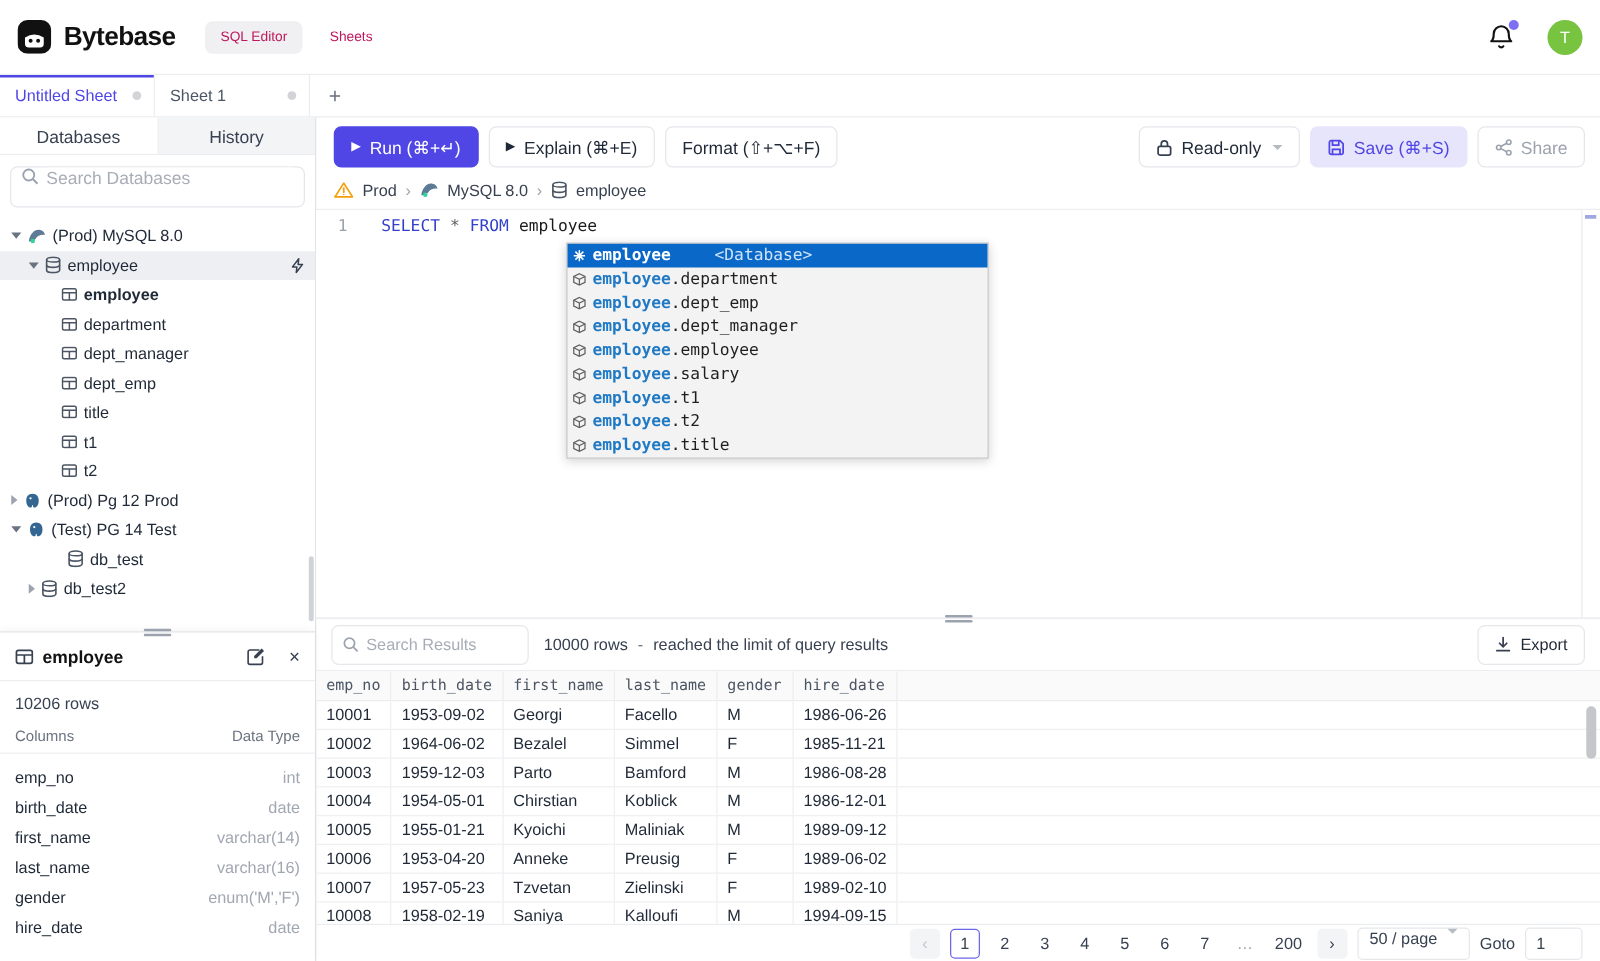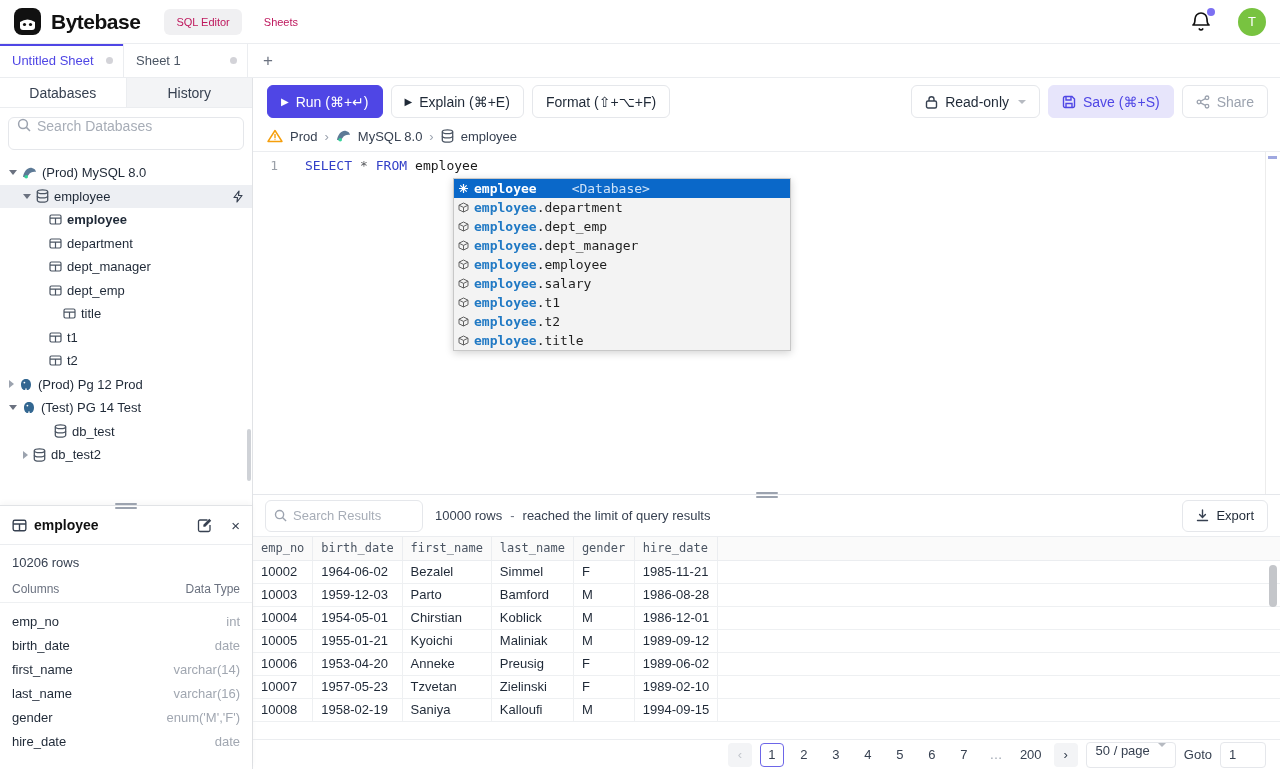--- a/index.html
+++ b/index.html
@@ -1,21 +1,21 @@
 <!DOCTYPE html>
 <html><head>
 <meta charset="utf-8">
 <style>
   *{box-sizing:border-box;margin:0;padding:0}
   html,body{background:#e8e8e8}
   .page{width:1280px;height:769px;display:flex;flex-direction:column;background:#fff;
     font-family:"Liberation Sans",sans-serif;color:#1f2937;overflow:hidden;position:relative}
 
   
-  .hdr{height:44px;flex:none;display:flex;align-items:center;padding:0 14px;border-bottom:1px solid #ebedf0;gap:10px}
+  .hdr{height:60px;flex:none;display:flex;align-items:center;padding:0 14px;border-bottom:1px solid #ebedf0;gap:10px}
   .logo-mark{width:27px;height:27px;flex:none}
   .brand{font-size:21px;font-weight:bold;color:#111;letter-spacing:-.5px;margin-right:14px}
   .nav-pill{font-size:11px;padding:7px 12px;border-radius:6px;color:#be185d;cursor:pointer}
   .nav-pill.active{background:#f0f0f2;font-weight:500}
   .hdr-spacer{flex:1}
   .bell-wrap{position:relative;width:24px;height:24px;margin-right:14px}
   .bell-dot{position:absolute;top:-2px;right:-1px;width:8px;height:8px;border-radius:50%;background:#7c70f2}
   .avatar{width:28px;height:28px;border-radius:50%;background:#78c340;color:#fff;font-size:13px;
     display:flex;align-items:center;justify-content:center;font-weight:500}
 
@@ -252,21 +252,21 @@
         </div>
         <div class="trow" style="padding-left:49px">
           <span class="t-ico">
               <svg width="13" height="11" viewBox="0 0 13 11" fill="none" stroke="#4b5563" stroke-width="1.2">
                 <rect x="1" y="1" width="11" height="9" rx="1.4"></rect>
                 <path d="M1 4.2h11M6.5 4.2V10"></path>
               </svg>
             </span>
           <span>dept_emp</span>
         </div>
-        <div class="trow" style="padding-left:63px">
+        <div class="trow" style="padding-left:49px">
           <span class="t-ico">
               <svg width="13" height="11" viewBox="0 0 13 11" fill="none" stroke="#4b5563" stroke-width="1.2">
                 <rect x="1" y="1" width="11" height="9" rx="1.4"></rect>
                 <path d="M1 4.2h11M6.5 4.2V10"></path>
               </svg>
             </span>
           <span>title</span>
         </div>
         <div class="trow" style="padding-left:49px">
           <span class="t-ico">
@@ -610,20 +610,29 @@
                 <th>birth_date</th>
                 <th>first_name</th>
                 <th>last_name</th>
                 <th>gender</th>
                 <th>hire_date</th>
                 <th class="fill"></th>
               </tr>
             </thead>
             <tbody>
               <tr>
+                <td>10001</td>
+                  <td>1953-09-02</td>
+                  <td>Georgi</td>
+                  <td>Facello</td>
+                  <td>M</td>
+                  <td>1986-06-26</td>
+                  <td class="fill"></td>
+              </tr>
+              <tr>
                 <td>10002</td>
                   <td>1964-06-02</td>
                   <td>Bezalel</td>
                   <td>Simmel</td>
                   <td>F</td>
                   <td>1985-11-21</td>
                   <td class="fill"></td>
               </tr>
               <tr>
                 <td>10003</td>

